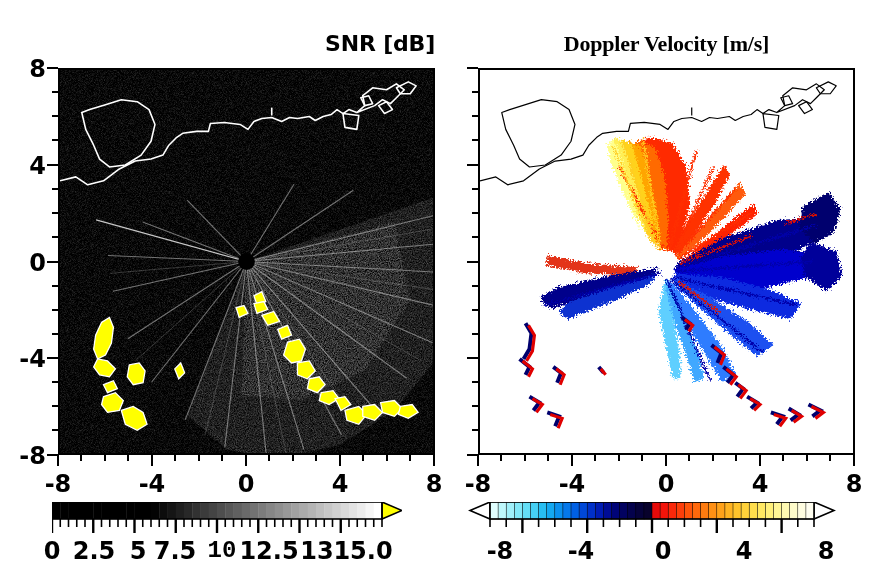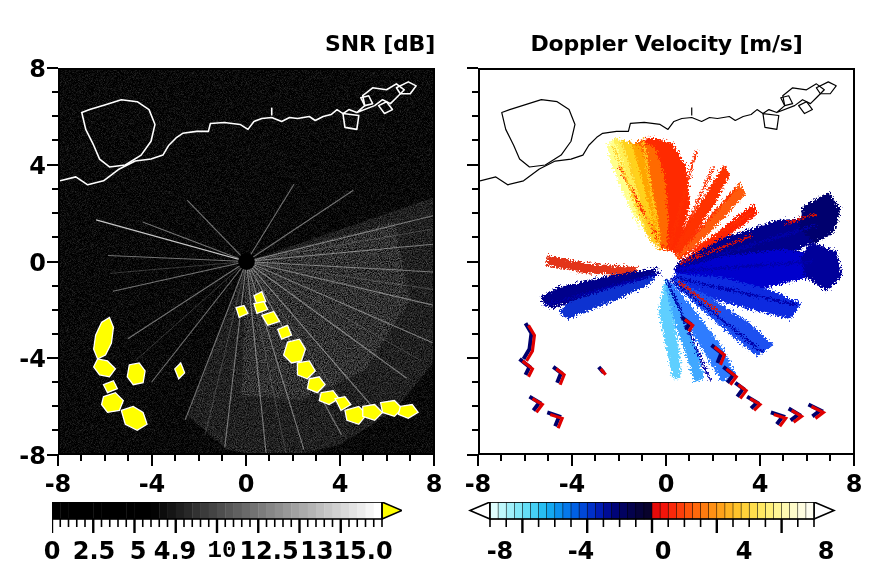--- a/index.html
+++ b/index.html
@@ -33,21 +33,21 @@
   }
   .panel-title {
     position: absolute;
     font-size: 22px;
     font-weight: bold;
     color: #000;
     white-space: nowrap;
     letter-spacing: -0.2px;
   }
   #title-snr  { left: 58px;  top: 31px; width: 377px; text-align: right; }
-  #title-dop  { left: 478px; top: 31px; width: 377px; text-align: center; }
+  #title-dop  { left: 478px; top: 31px; width: 377px; text-align: center; font-family: Liberation Serif, serif; }
 
   .axes {
     position: absolute;
     box-sizing: border-box;
     border: 2px solid #000;
     overflow: hidden;
   }
   #axes-snr  { left: 58px;  top: 68px; width: 377px; height: 387px; background: #000; }
   #axes-dop  { left: 478px; top: 68px; width: 377px; height: 387px; background: #fff; }
 
@@ -517,21 +517,21 @@
           <line x1="313.5" y1="17" x2="313.5" y2="25" stroke-width="1.6"></line>
           <line x1="321.75" y1="17" x2="321.75" y2="25" stroke-width="1.6"></line>
           <line x1="330" y1="17" x2="330" y2="25" stroke-width="1.6"></line>
         </g>
     </svg>
   </div>
   <div>
     <div class="cbarlabel" style="left:30px;  top:537px; width:44px;">0</div>
     <div class="cbarlabel" style="left:64px;  top:537px; width:60px;">2.5</div>
     <div class="cbarlabel" style="left:116px; top:537px; width:44px;">5</div>
-    <div class="cbarlabel" style="left:145px; top:537px; width:60px;">4.9</div>
+    <div class="cbarlabel" style="left:145px; top:537px; width:60px;">7.5</div>
     <div class="cbarlabel" style="left:196px; top:537px; width:52px;font-family:Liberation Mono, monospace;">10</div>
     <div class="cbarlabel" style="left:233px; top:537px; width:72px;">12.5</div>
     <div class="cbarlabel" style="left:291px; top:537px; width:52px;">13</div>
     <div class="cbarlabel" style="left:327px; top:537px; width:72px;">15.0</div>
   </div>
 
   <div class="cbar-wrap" style="left:468px; top:502px; width:368px; height:32px;">
     <svg class="cbar-svg" width="368" height="32" viewBox="0 0 368 32">
       <polygon points="22,0 2,8.5 22,17" fill="#ffffff" stroke="#000000" stroke-width="1.6"></polygon>
       <polygon points="346,0 366,8.5 346,17" fill="#ffffff" stroke="#000000" stroke-width="1.6"></polygon>

